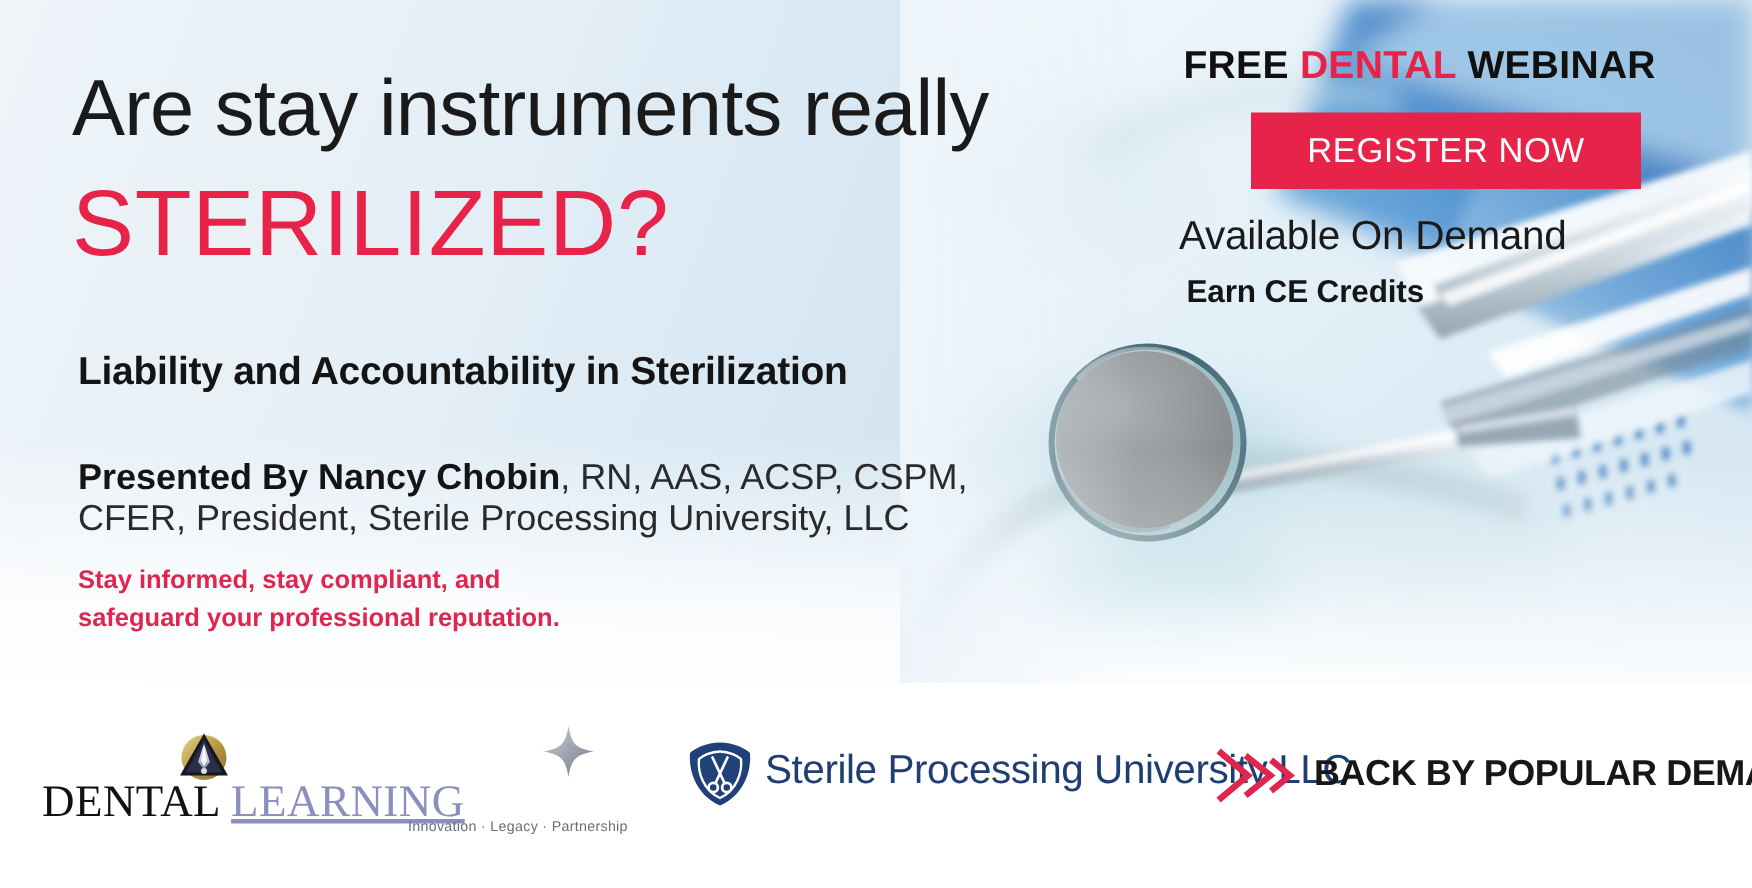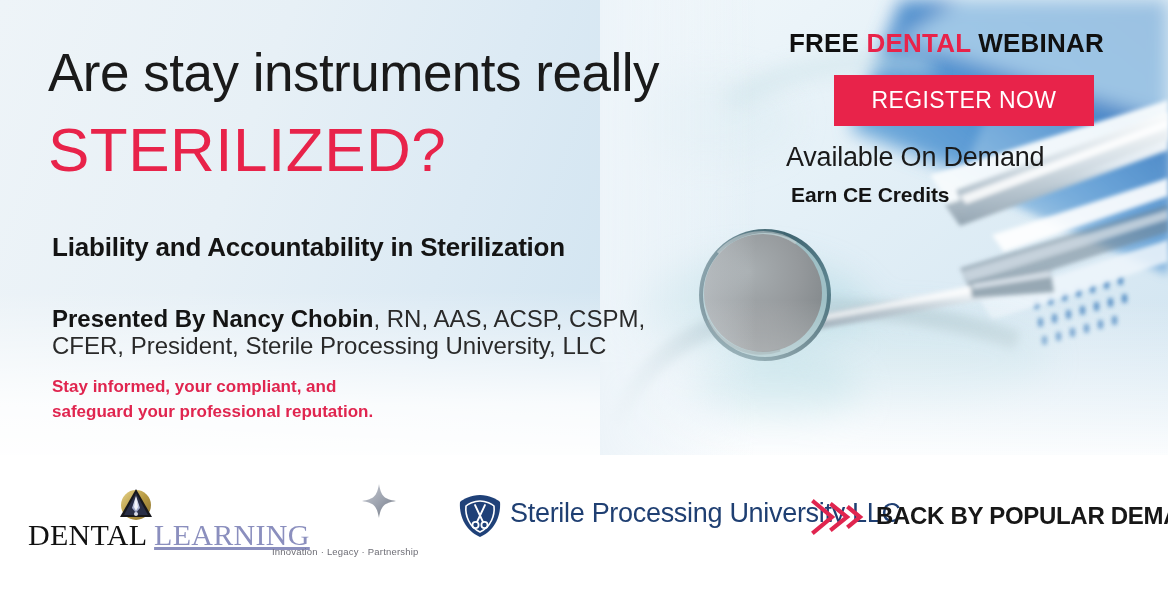--- a/index.html
+++ b/index.html
@@ -434,21 +434,21 @@
   <div class="headline-1">Are stay instruments really</div>
   <div class="headline-2">STERILIZED?</div>
   <div class="subhead">Liability and Accountability in Sterilization</div>
 
   <div class="presenter">
     <span class="strong">Presented By Nancy Chobin</span><span>, RN, AAS, ACSP, CSPM,</span><br>
     <span>CFER, President, Sterile Processing University, LLC</span>
   </div>
 
   <div class="tagline">
-    <span>Stay informed, your compliant, and</span><br>
+    <span>Stay informed, stay compliant, and</span><br>
     <span>safeguard your professional reputation.</span>
   </div>
 
   <div class="webinar-kicker">
     <span>FREE</span>
     <span class="accent">DENTAL</span>
     <span>WEBINAR</span>
   </div>
 
   <div class="register-btn">

